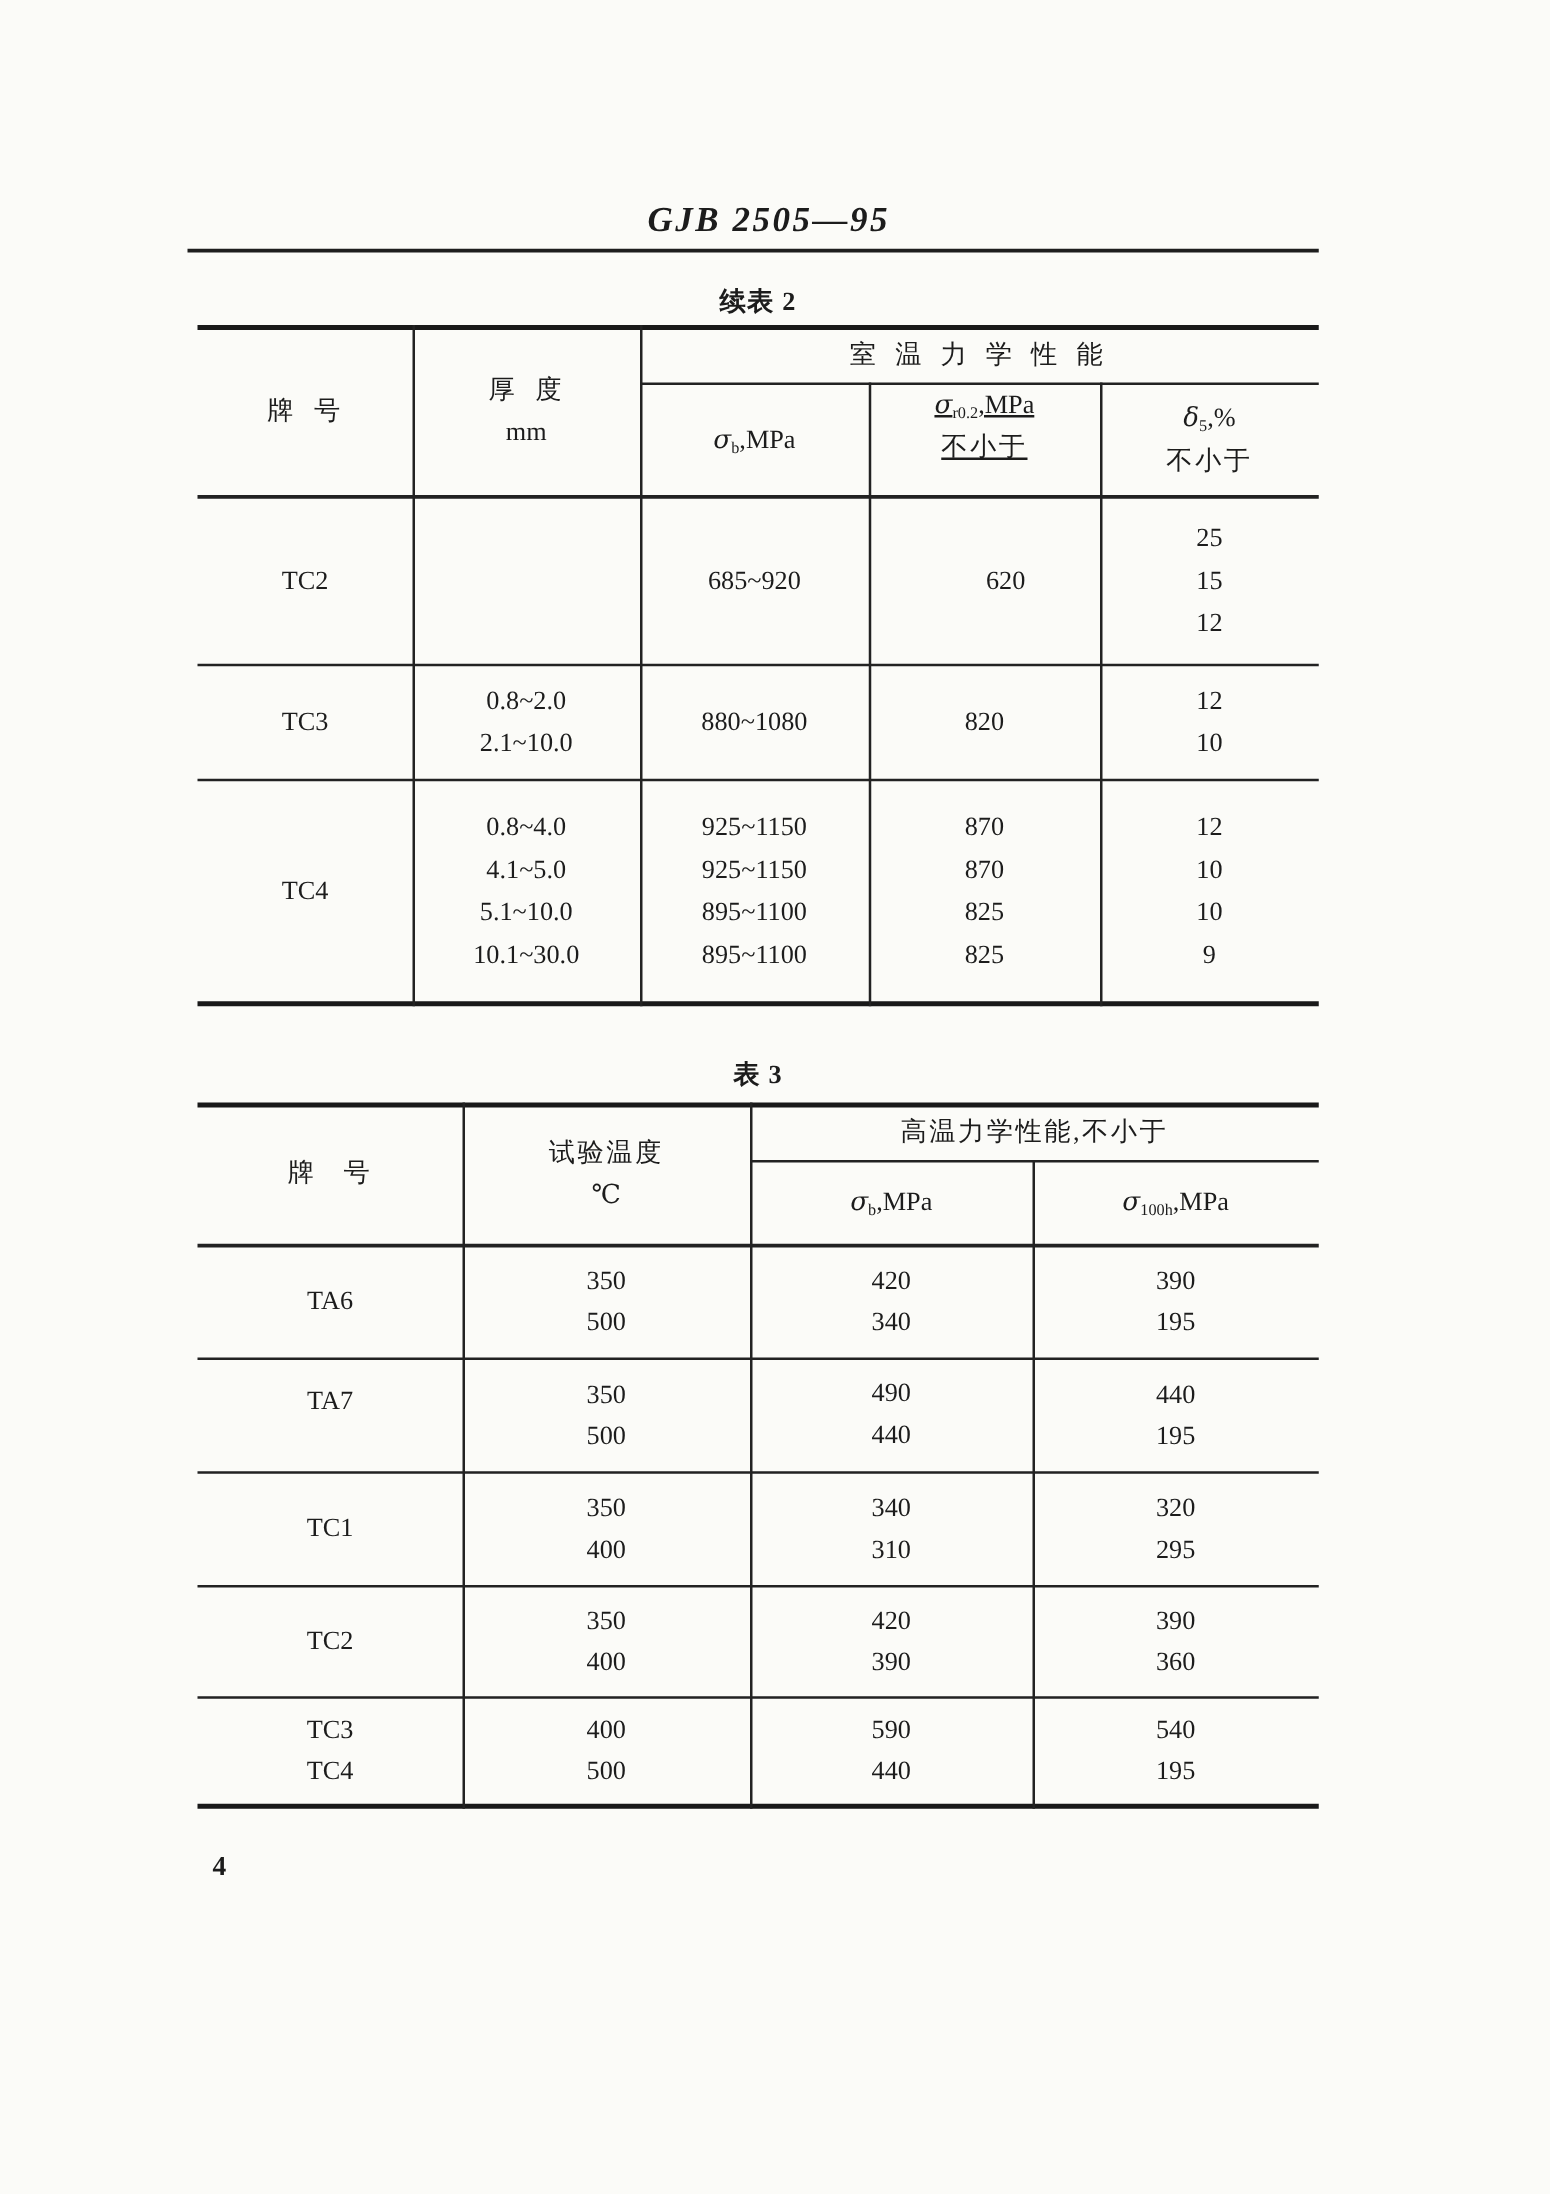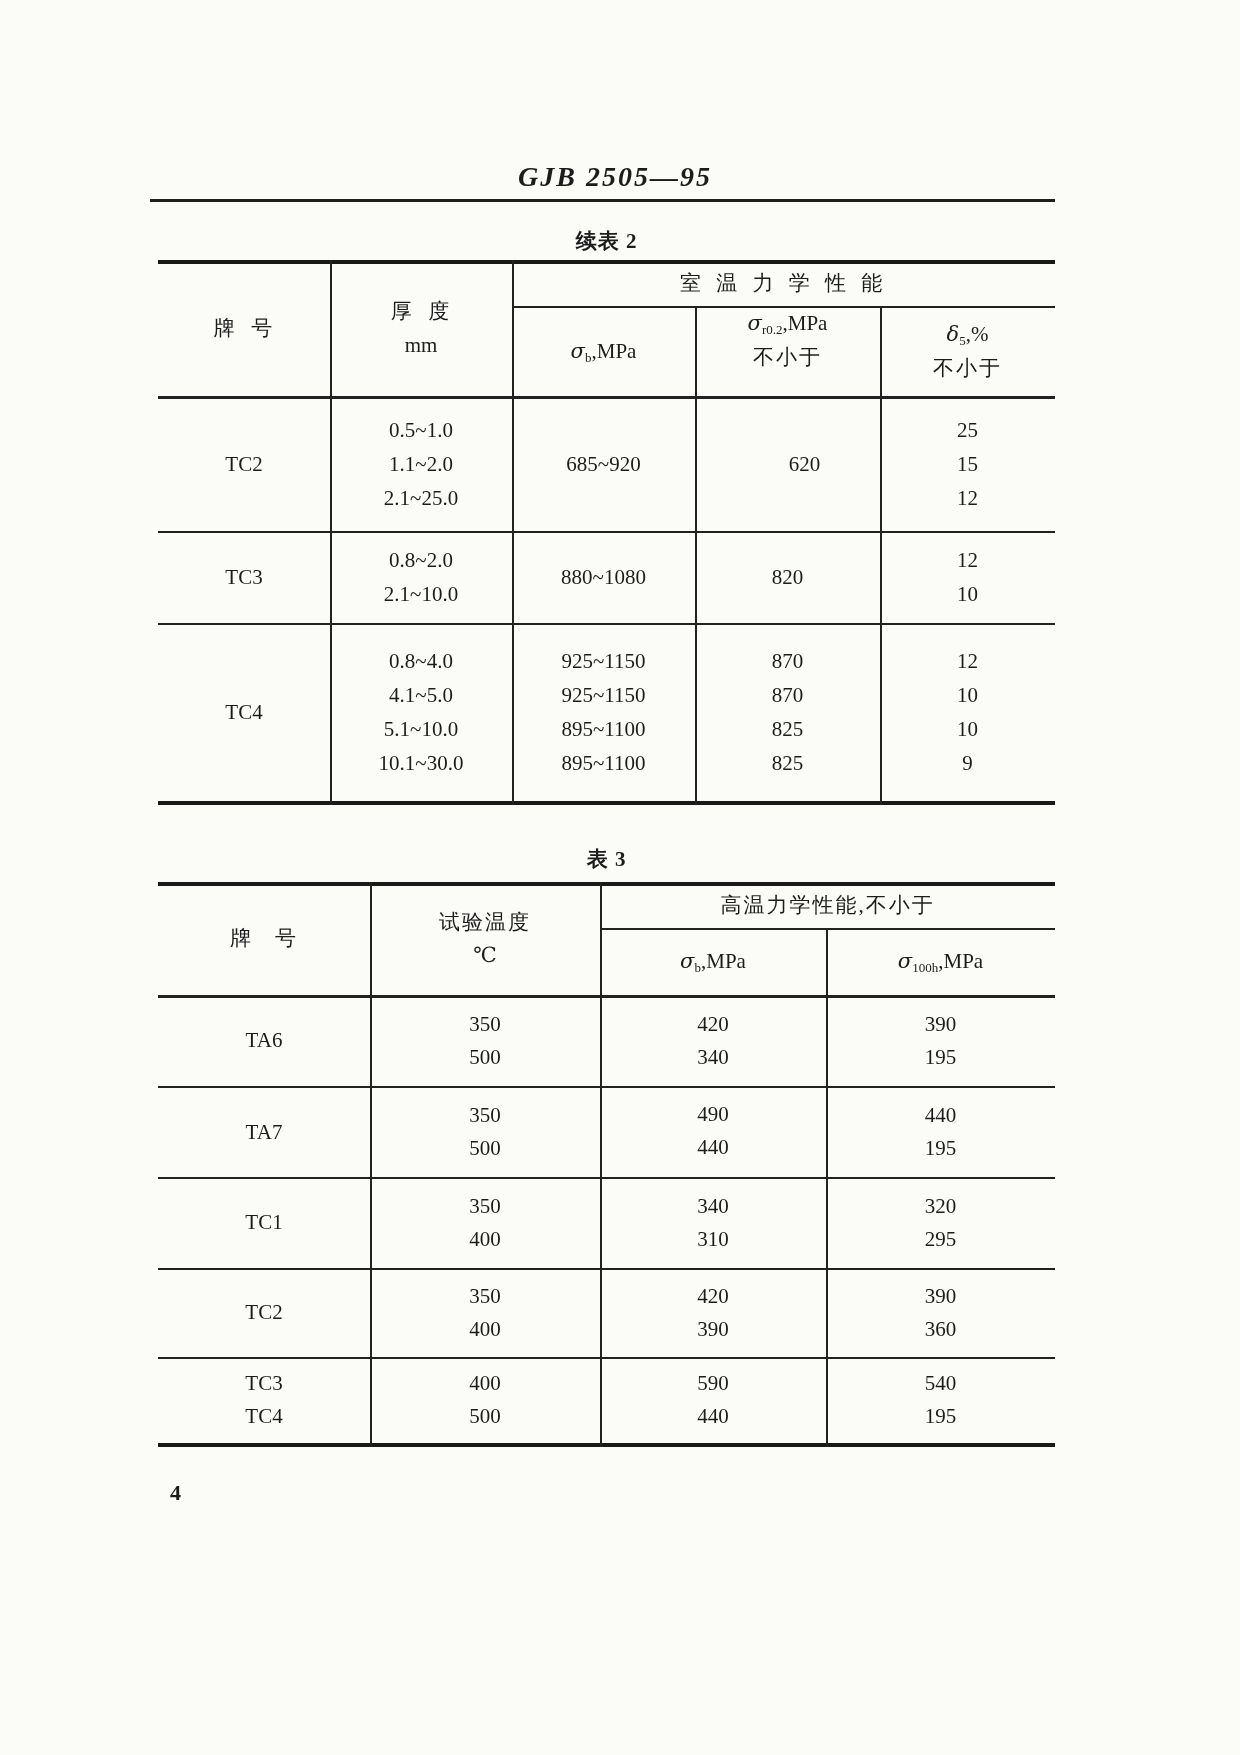--- a/index.html
+++ b/index.html
@@ -74,36 +74,31 @@
     <div class="cell" style="left:354px;top:0;width:543px;height:46px;">
       <span class="ln grp">室 温 力 学 性 能</span>
     </div>
     <div class="cell" style="left:172px;top:0;width:182px;height:136px;">
       <span class="ln cjk">厚  度</span>
       <span class="ln">mm</span>
     </div>
     <div class="cell" style="left:354px;top:46px;width:183px;height:90px;">
       <span class="ln frm"><i>σ</i><sub>b</sub><span>,MPa</span></span>
     </div>
-    <div class="cell" style="left:537px;top:46px;width:185px;height:68px;">
+    <div class="cell" style="left:537px;top:46px;width:185px;height:68px;text-decoration:underline;">
       <span class="ln frm"><i>σ</i><sub>r0.2</sub><span>,MPa</span></span>
       <span class="ln cjk">不小于</span>
     </div>
     <div class="cell" style="left:722px;top:46px;width:175px;height:90px;">
       <span class="ln frm"><i>δ</i><sub>5</sub><span>,%</span></span>
       <span class="ln cjk">不小于</span>
     </div>
 
     <div class="cell" style="left:0;top:136px;width:172px;height:135px;">
       <span class="ln">TC2</span>
-    </div>
-    <div class="cell" style="left:172px;top:136px;width:182px;height:135px;">
-      <span class="ln">0.5~1.0</span>
-      <span class="ln">1.1~2.0</span>
-      <span class="ln">2.1~25.0</span>
     </div>
     <div class="cell" style="left:354px;top:136px;width:183px;height:135px;">
       <span class="ln">685~920</span>
     </div>
     <div class="cell" style="left:537px;top:136px;width:185px;height:135px;padding-left:17px;">
       <span class="ln">620</span>
     </div>
     <div class="cell" style="left:722px;top:136px;width:175px;height:135px;">
       <span class="ln">25</span>
       <span class="ln">15</span>
@@ -199,21 +194,21 @@
     </div>
     <div class="cell" style="left:442px;top:113px;width:226px;height:91px;">
       <span class="ln">420</span>
       <span class="ln">340</span>
     </div>
     <div class="cell" style="left:668px;top:113px;width:229px;height:91px;">
       <span class="ln">390</span>
       <span class="ln">195</span>
     </div>
 
-    <div class="cell" style="left:0;top:216px;width:212px;height:69px;">
+    <div class="cell" style="left:0;top:204px;width:212px;height:69px;">
       <span class="ln">TA7</span>
     </div>
     <div class="cell" style="left:212px;top:204px;width:230px;height:91px;">
       <span class="ln">350</span>
       <span class="ln">500</span>
     </div>
     <div class="cell" style="left:442px;top:204px;width:226px;height:90px;">
       <span class="ln">490</span>
       <span class="ln">440</span>
     </div>

